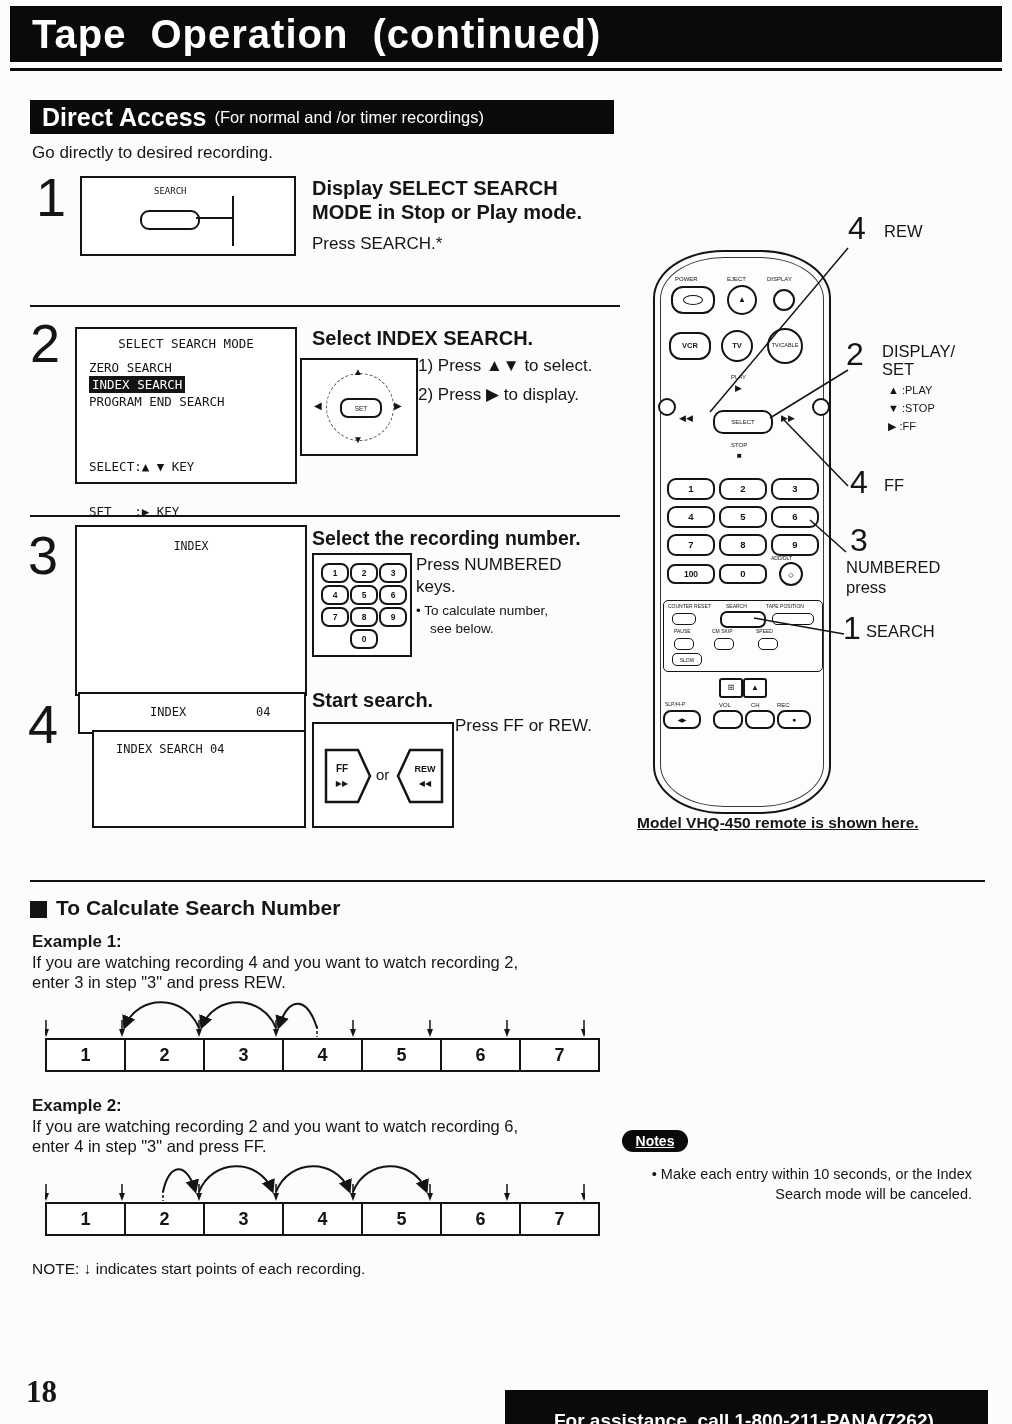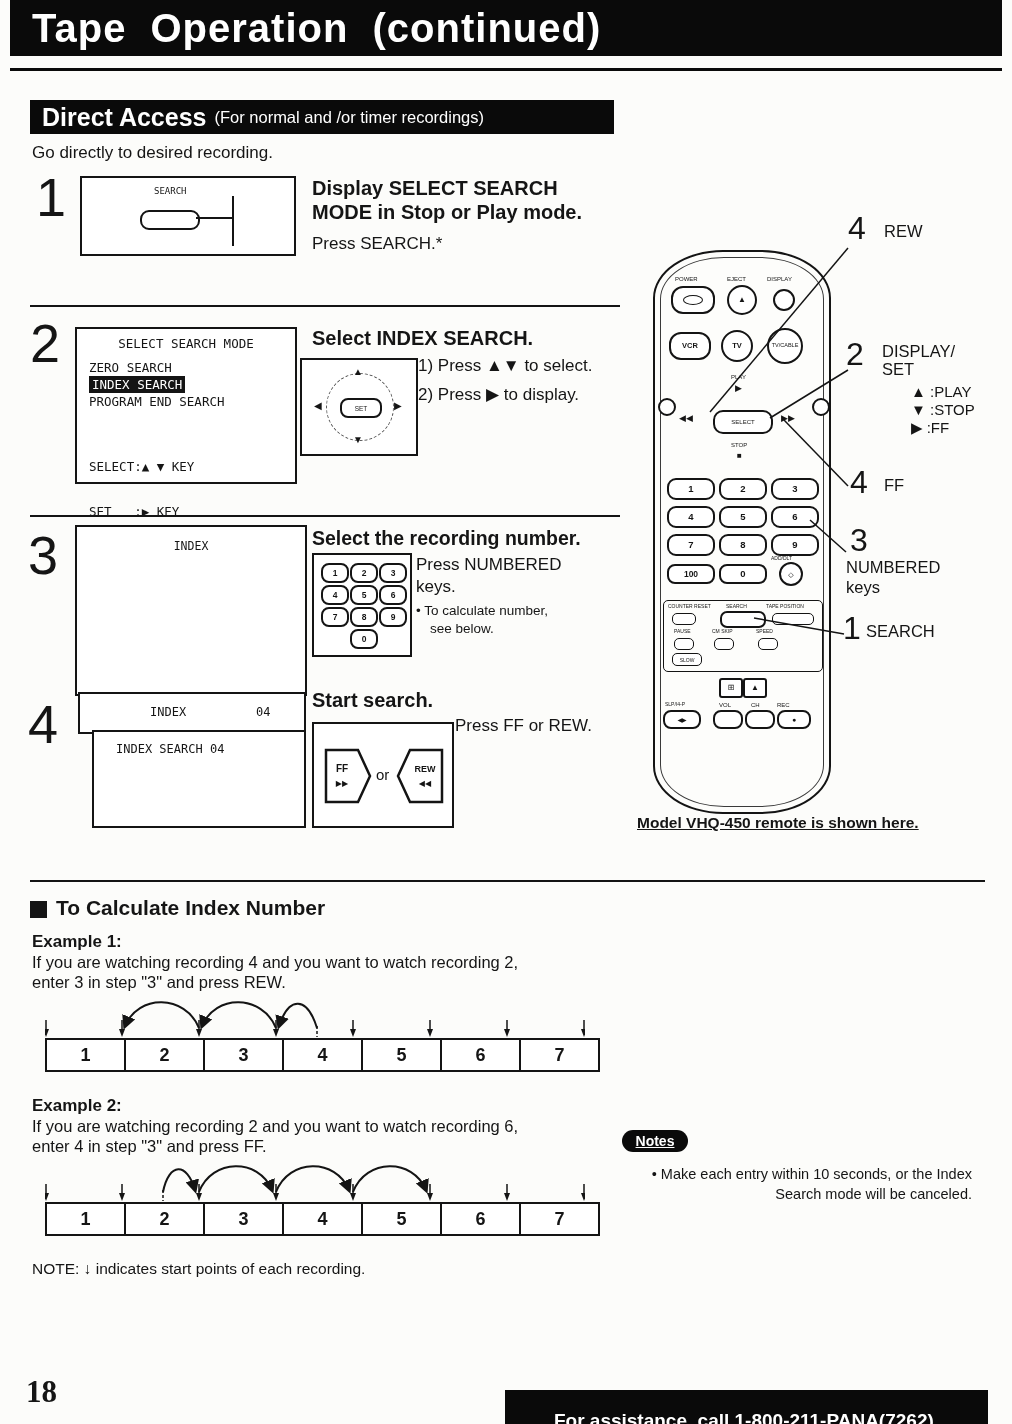--- a/index.html
+++ b/index.html
@@ -1,18 +1,18 @@
 <!DOCTYPE html>
 <html><head>
 <meta charset="utf-8">
 <style>
   html,body{margin:0;padding:0;background:#e9e9e6;}
   .page{position:relative;width:1012px;height:1424px;background:#fcfcfa;font-family:"Liberation Sans",sans-serif;color:#151515;overflow:hidden;margin:0 auto;}
   .abs{position:absolute;}
-  .header-bar{position:absolute;left:10px;top:0;width:992px;height:56px;background:#0a0a0a;color:#fff;display:flex;align-items:center;}
+  .header-bar{position:absolute;left:10px;top:6px;width:992px;height:56px;background:#0a0a0a;color:#fff;display:flex;align-items:center;}
   .header-title{font-size:40px;font-weight:bold;letter-spacing:1px;word-spacing:12px;padding-left:22px;}
   .header-rule{position:absolute;left:10px;top:68px;width:992px;height:3px;background:#0a0a0a;}
   .section-bar{position:absolute;left:30px;top:100px;width:572px;height:34px;background:#0a0a0a;color:#fff;display:flex;align-items:center;padding-left:12px;}
   .section-heading{font-size:25px;font-weight:bold;}
   .section-note{font-size:16.5px;margin-left:8px;}
   .intro{position:absolute;left:32px;top:143px;font-size:17px;text-align:right;}
   .step-num{position:absolute;font-size:54px;line-height:1;font-weight:400;}
   .screen-box{position:absolute;border:2px solid #141414;background:#fff;}
   .osd{font-family:"DejaVu Sans Mono",monospace;}
   .h-bold{font-size:20px;font-weight:bold;line-height:1.2;}
@@ -28,21 +28,21 @@
   .remote-body{position:absolute;left:653px;top:250px;width:174px;height:560px;border:2.5px solid #141414;border-radius:70px / 48px;background:#fdfdfb;}
   .remote-inner{position:absolute;inset:5px;border:1.5px solid #3a3a3a;border-radius:64px / 42px;pointer-events:none;}
   .rb{position:absolute;border:2px solid #141414;display:flex;align-items:center;justify-content:center;background:#fff;line-height:1;}
   .rlabel{position:absolute;font-size:6px;white-space:nowrap;line-height:1;}
   .rglyph{position:absolute;line-height:1;}
   .group-box{position:absolute;left:8px;top:348px;width:158px;height:70px;border:1.5px solid #141414;border-radius:5px;}
   .glabel{position:absolute;font-size:5px;white-space:nowrap;line-height:1;}
   .gb{position:absolute;border:1.5px solid #141414;border-radius:5px;background:#fff;display:flex;align-items:center;justify-content:center;}
   .callout-num{position:absolute;font-size:32px;line-height:1;}
   .callout-label{position:absolute;font-size:16.5px;line-height:1.1;}
-  .callout-sub{position:absolute;font-size:15px;line-height:1.1;margin-left:23px;}
+  .callout-sub{position:absolute;font-size:11px;line-height:1.1;}
   .caption{position:absolute;left:637px;top:814px;font-size:15.5px;font-weight:bold;text-decoration:underline;}
   .calc-square{position:absolute;left:30px;top:901px;width:17px;height:17px;background:#141414;}
   .calc-heading{position:absolute;left:56px;top:896px;font-size:21px;font-weight:bold;}
   .ex-label{position:absolute;font-size:17px;font-weight:bold;}
   .ex-line{position:absolute;font-size:16.5px;}
   .note-line{position:absolute;font-size:15.5px;}
   .notes-pill{position:absolute;left:622px;top:1130px;width:66px;height:22px;border-radius:13px;background:#0a0a0a;color:#fff;font-size:14px;font-weight:bold;display:flex;align-items:center;justify-content:center;text-decoration:underline;}
   .notes-list{position:absolute;left:638px;top:1164px;width:334px;text-align:right;}
   .note-item{font-size:14.5px;line-height:1.38;padding-left:13px;text-indent:-13px;margin-bottom:9px;}
   .page-num{position:absolute;left:26px;top:1374px;font-family:"Liberation Serif",serif;font-size:31px;font-weight:bold;}
@@ -231,29 +231,29 @@
   <div class="callout-num" style="left:846px;top:338px;">2</div>
   <div class="callout-label" style="left:882px;top:342px;">DISPLAY/</div>
   <div class="callout-label" style="left:882px;top:360px;">SET</div>
   <div class="callout-sub" style="left:888px;top:384px;">▲ :PLAY</div>
   <div class="callout-sub" style="left:888px;top:402px;">▼ :STOP</div>
   <div class="callout-sub" style="left:888px;top:420px;">▶ :FF</div>
   <div class="callout-num" style="left:850px;top:466px;">4</div>
   <div class="callout-label" style="left:884px;top:476px;">FF</div>
   <div class="callout-num" style="left:850px;top:524px;">3</div>
   <div class="callout-label" style="left:846px;top:558px;">NUMBERED</div>
-  <div class="callout-label" style="left:846px;top:578px;">keys</div>
+  <div class="callout-label" style="left:846px;top:578px;">press</div>
   <div class="callout-num" style="left:843px;top:612px;">1</div>
   <div class="callout-label" style="left:866px;top:622px;">SEARCH</div>
   <div class="caption">Model VHQ-450 remote is shown here.</div>
 
   <div class="sep" style="left:30px;top:880px;width:955px;"></div>
 
   <div class="calc-square"></div>
-  <div class="calc-heading">To Calculate Index Number</div>
+  <div class="calc-heading">To Calculate Search Number</div>
 
   <div class="ex-label" style="left:32px;top:932px;">Example 1:</div>
   <div class="ex-line" style="left:32px;top:953px;">If you are watching recording 4 and you want to watch recording 2,</div>
   <div class="ex-line" style="left:32px;top:973px;">enter 3 in step "3" and press REW.</div>
 
   <svg class="abs" style="left:45px;top:994px;" width="540" height="44" viewBox="0 0 540 44">
     <defs>
         <marker id="ah1" markerWidth="7" markerHeight="7" refX="5" refY="3.5" orient="auto">
           <path d="M0,0 L7,3.5 L0,7 z" fill="#141414"></path>
         </marker>

